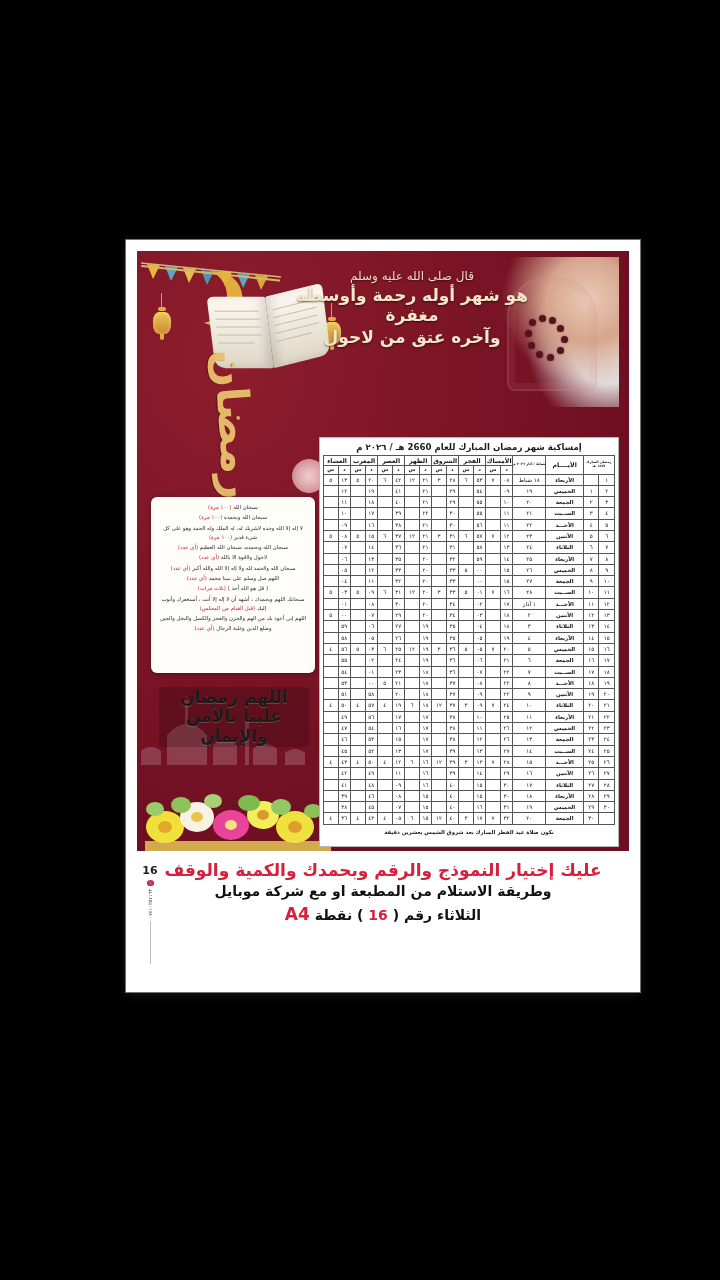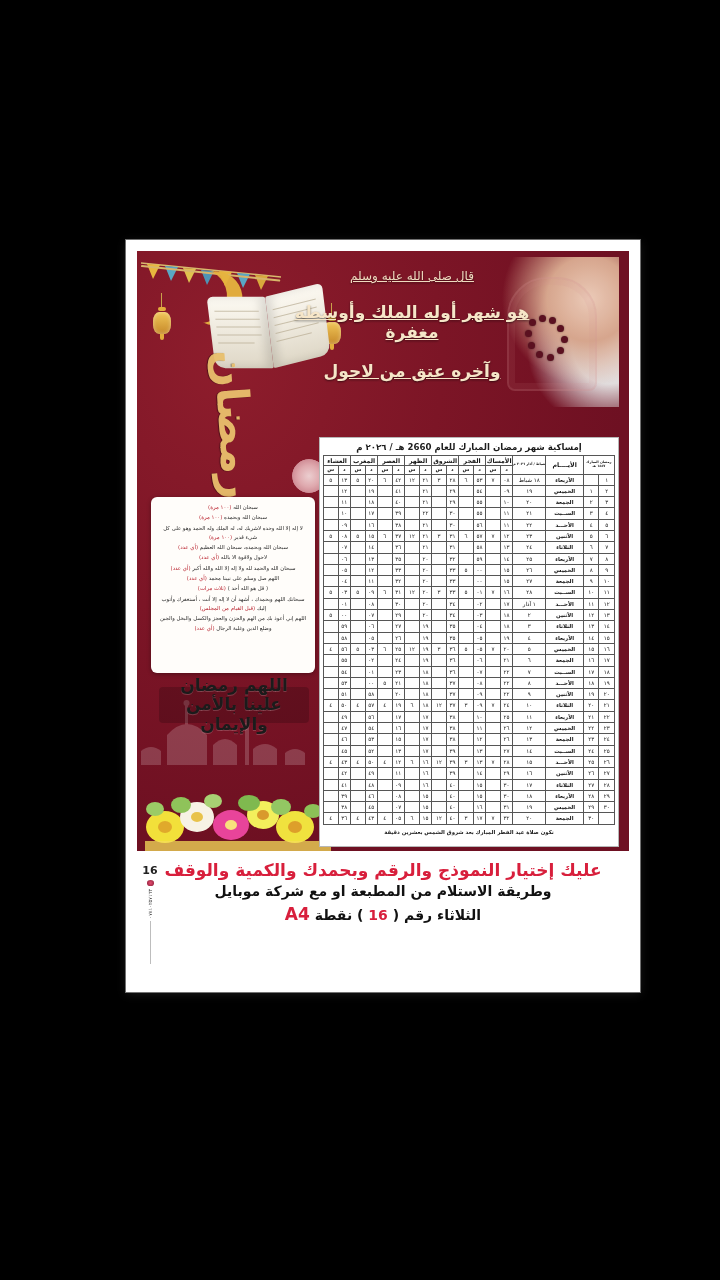--- a/index.html
+++ b/index.html
@@ -73,22 +73,22 @@
     font-family:"DejaVu Sans","Liberation Sans",sans-serif;
     writing-mode:vertical-rl;text-orientation:mixed;
     text-shadow:0 1px 1px rgba(0,0,0,.45);
     letter-spacing:-6px;opacity:.95;white-space:nowrap;
     transform:rotate(-4deg);font-weight:700;
   }
 
   
   .hadith{
     position:absolute;left:150px;top:18px;width:250px;height:112px;
-    display:flex;flex-direction:column;align-items:center;justify-content:space-between;gap:2px;
-    color:#f6e6c8;text-align:center;text-shadow:0 1px 2px rgba(0,0,0,.55);text-decoration:underline;
+    display:flex;flex-direction:column;align-items:center;justify-content:flex-start;gap:2px;
+    color:#f6e6c8;text-align:center;text-shadow:0 1px 2px rgba(0,0,0,.55);
   }
   .hadith .l1{font-size:12px;letter-spacing:1px;opacity:.95;}
   .hadith .l2{font-size:17px;font-weight:700;}
   .hadith .l3{font-size:17px;font-weight:700;}
 
   
   .azkar-title{
     position:absolute;left:16px;top:213px;width:152px;height:26px;
     background:#fdf7f1;border-radius:13px;border:2px solid #e9dccb;
     display:flex;align-items:center;justify-content:center;
@@ -103,21 +103,21 @@
   .azkar-box{
     position:absolute;left:14px;top:246px;width:164px;height:176px;
     background:#fffdfa;border-radius:6px;padding:6px 7px;box-sizing:border-box;
     box-shadow:0 1px 4px rgba(0,0,0,.35);
   }
   .zk{font-size:5.4px;line-height:1.72;color:#2a2a2a;text-align:center;margin:0 0 1px;}
   .zk .cnt{color:#b9222e;}
 
   
   .dua{
-    position:absolute;left:22px;top:436px;width:150px;height:36px;
+    position:absolute;left:22px;top:436px;width:150px;height:60px;
     background:rgba(0,0,0,.18);border-radius:4px;
     display:flex;align-items:center;justify-content:center;
     color:#1b1b1b;font-size:17px;font-weight:700;text-align:center;
     text-shadow:0 1px 0 rgba(255,255,255,.18);line-height:1.15;padding:16px 6px;box-sizing:border-box;
   }
   
   .mosque{position:absolute;left:4px;bottom:86px;width:190px;height:70px;opacity:.18;}
   
   .flowers{position:absolute;left:8px;bottom:0;width:186px;height:86px;}
 
@@ -241,21 +241,21 @@
           <div class="bead" style="left:30px;top:32px;"></div>
           <div class="bead" style="left:20px;top:39px;"></div>
           <div class="bead" style="left:9px;top:36px;"></div>
           <div class="bead" style="left:1px;top:27px;"></div>
           <div class="bead" style="left:-2px;top:15px;"></div>
         </div>
       </div>
 
       <div class="hadith">
         <div class="l1">قال صلى الله عليه وسلم</div>
-        <div class="l2">هو شهر أوله الملك وأوسطه مغفرة</div>
+        <div class="l2">هو شهر أوله رحمة وأوسطه مغفرة</div>
         <div class="l3">وآخره عتق من لاحول</div>
       </div>
 
       <div class="calli-v">رمضان</div>
 
       <div class="rosette"></div>
       <div class="azkar-box">
         <p class="zk"><span>سبحان الله</span> <span class="cnt">(١٠٠ مرة)</span></p>
         <p class="zk"><span>سبحان الله وبحمده</span> <span class="cnt">(١٠٠ مرة)</span></p>
         <p class="zk"><span>لا إله إلا الله وحده لاشريك له، له الملك وله الحمد وهو على كل شيء قدير</span> <span class="cnt">(١٠٠ مرة)</span></p>

